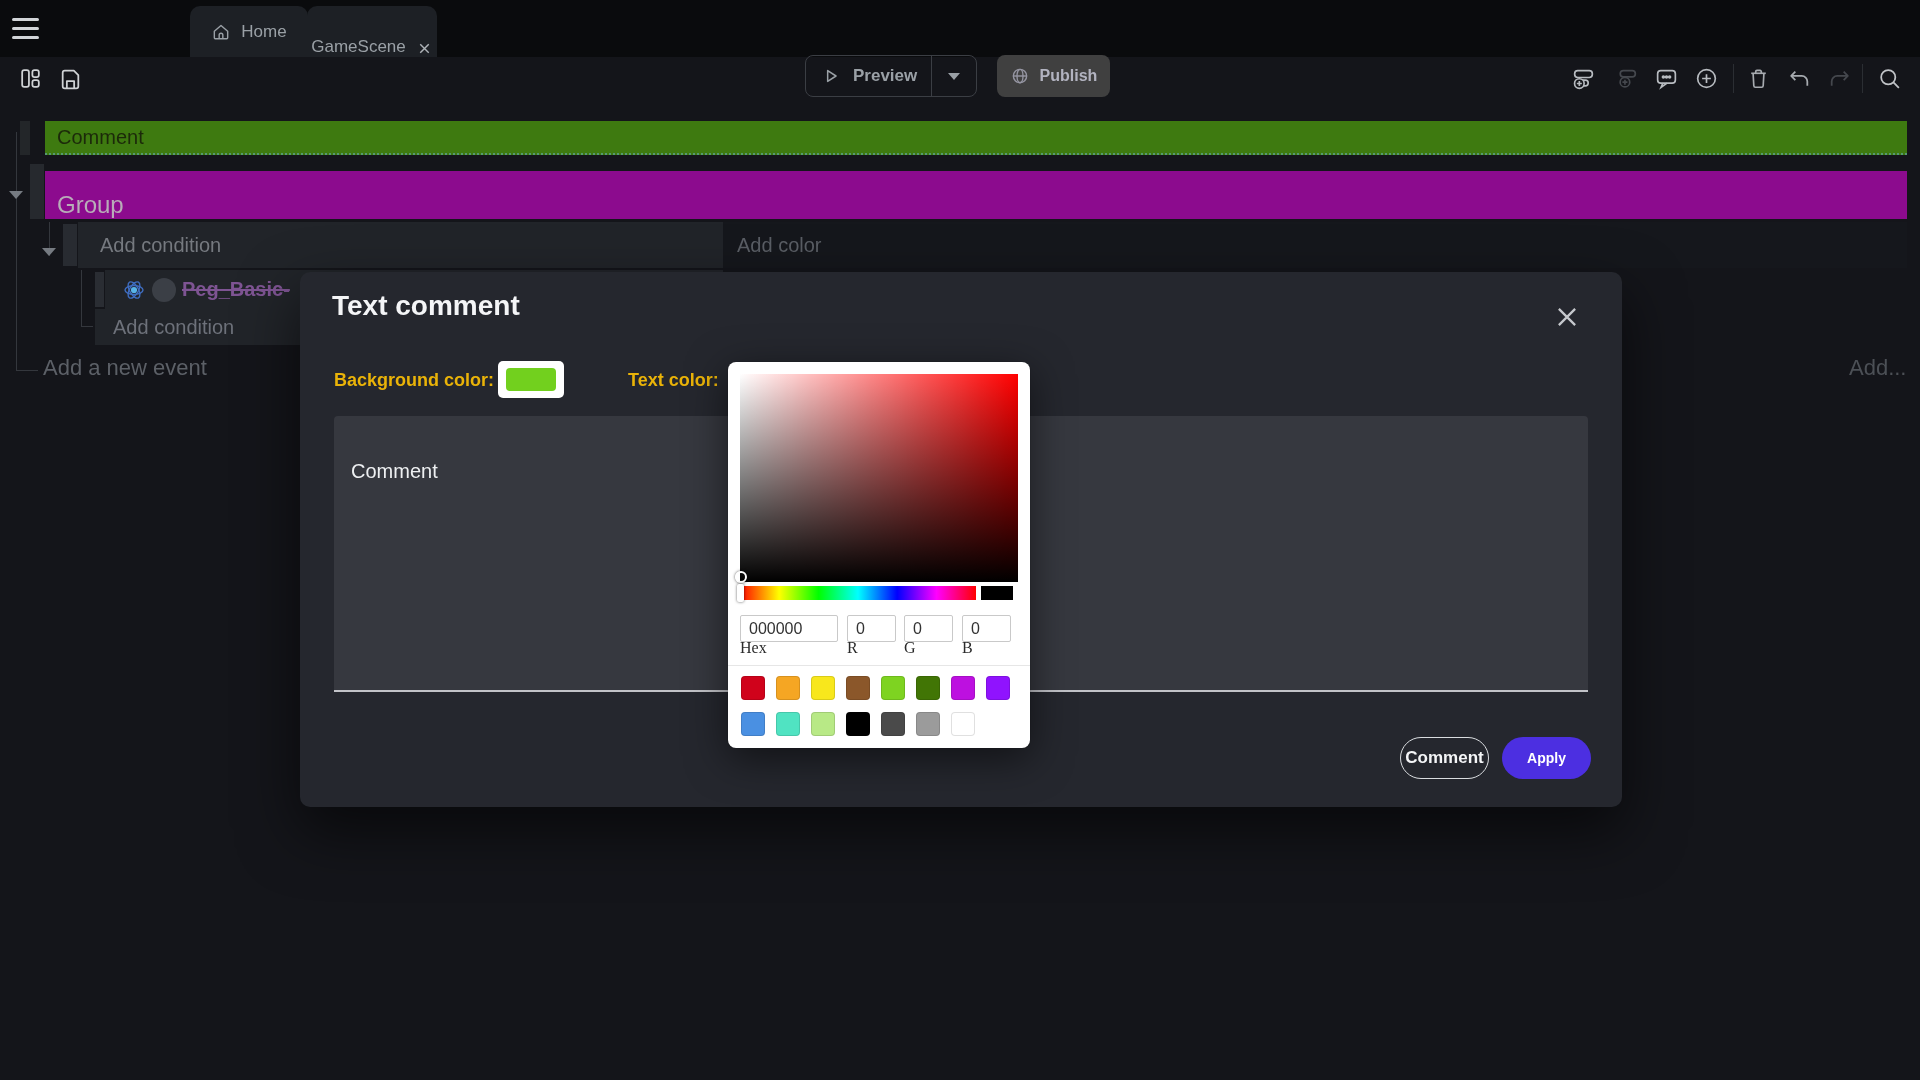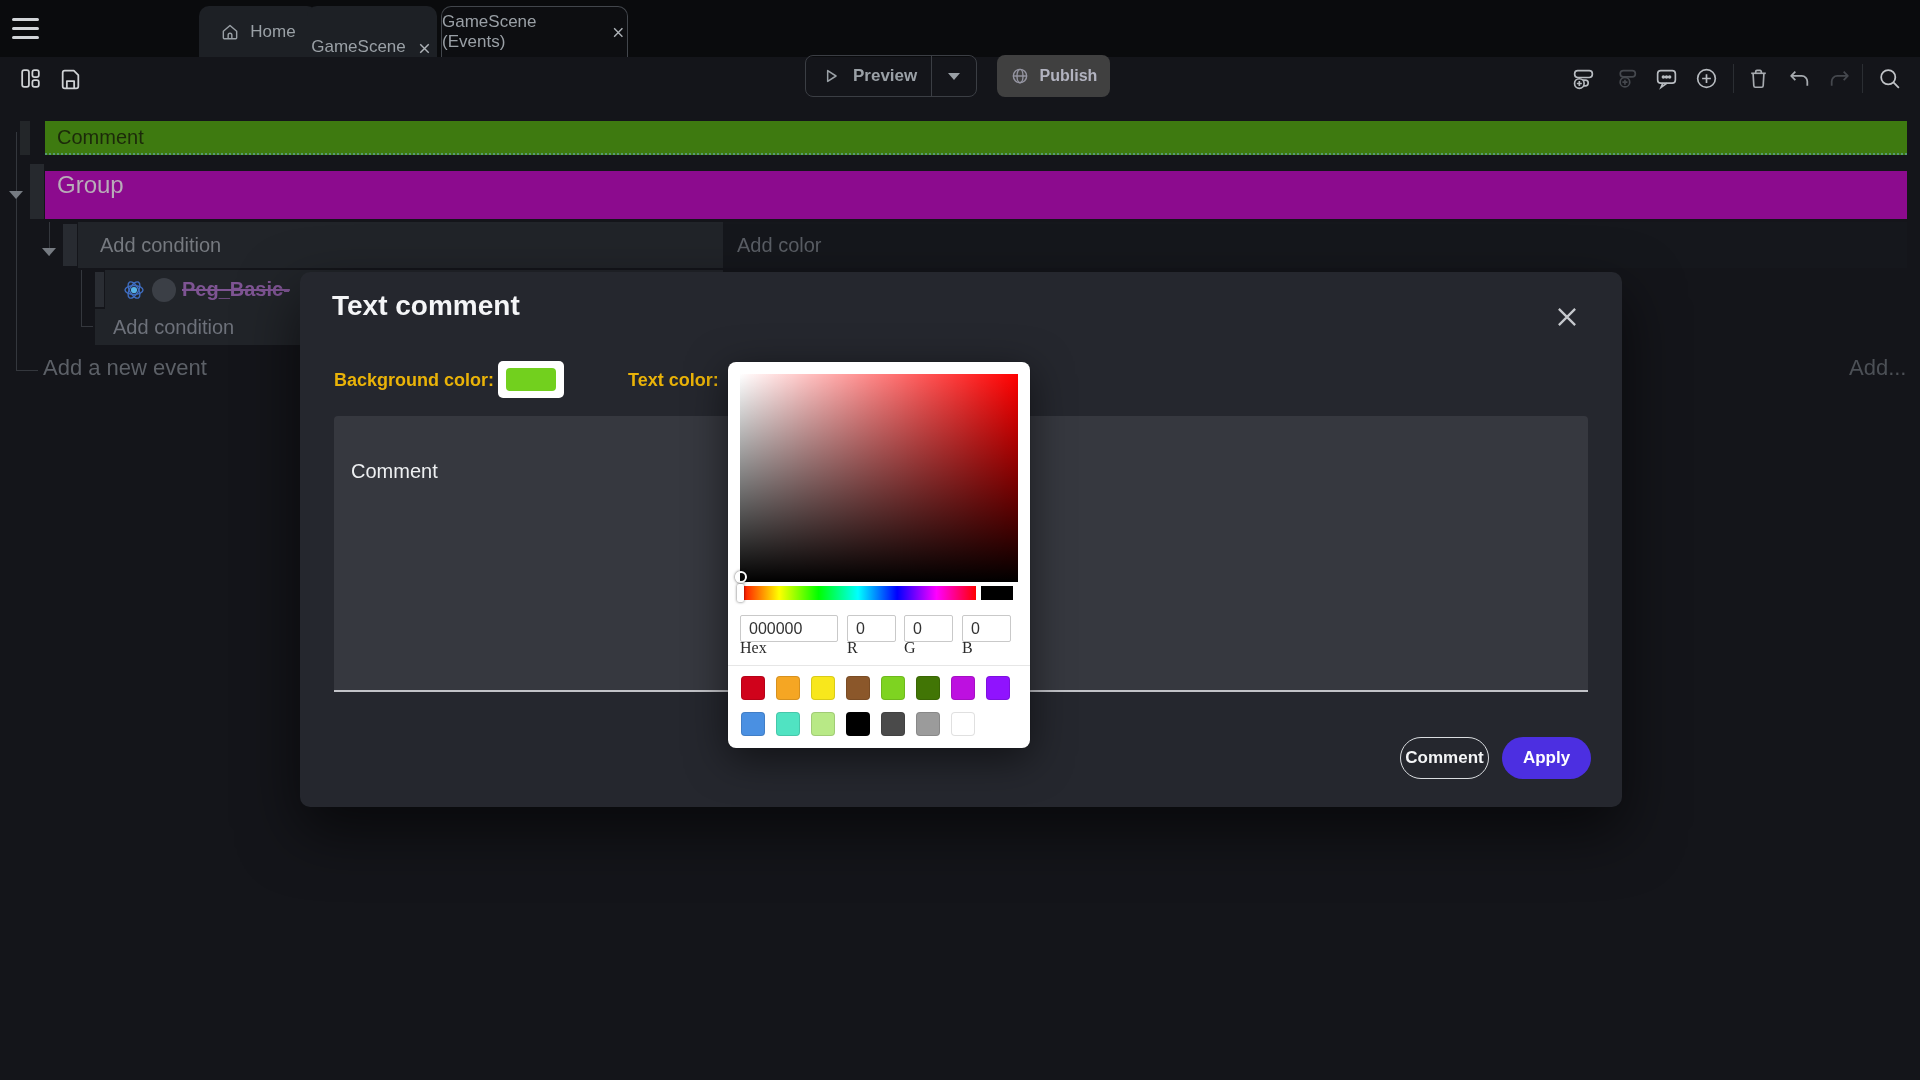--- a/index.html
+++ b/index.html
@@ -48,21 +48,21 @@
   
   .grab { position:absolute; }
   #comment-bar {
     position:absolute; left:45px; top:121px; width:1862px; height:34px;
     display:flex; align-items:center; cursor:pointer;
     border-bottom:2px dotted rgba(104,178,196,0.55);
   }
   #comment-bar .lbl { font-size:20px; color:#1c2a0a; padding-left:12px; }
   #group-bar {
     position:absolute; left:45px; top:171px; width:1862px; height:48px;
-    display:flex; align-items:flex-start; cursor:pointer;
+    display:flex; align-items:flex-end; cursor:pointer;
   }
   #group-bar .lbl { font-size:24px; color:#b8acb8; padding-left:12px; }
 
   .gline { position:absolute; background:#34373d; }
   .garrow { position:absolute; width:0; height:0; border-left:7px solid transparent; border-right:7px solid transparent; border-top:8px solid #767b82; cursor:pointer; }
 
   #cond-cell {
     position:absolute; left:78px; top:222px; width:645px; height:46px; background:#212429;
     display:flex; align-items:center; cursor:pointer;
   }
@@ -109,21 +109,21 @@
     padding:44px 17px; font-size:20px; color:#eef0f2; cursor:text;
   }
   #cancel-btn {
     position:absolute; left:1100px; top:465px; width:89px; height:42px;
     border:1px solid #dadde0; border-radius:21px; background:transparent;
     color:#f4f5f7; font-size:17px; font-weight:700; font-family:"Liberation Sans",sans-serif; cursor:pointer;
   }
   #apply-btn {
     position:absolute; left:1202px; top:465px; width:89px; height:42px;
     border:none; border-radius:21px; background:#4c2fe1;
-    color:#ffffff; font-size:17px; font-weight:700; font-family:"Liberation Sans",sans-serif; cursor:pointer;
+    color:#ffffff; font-size:14px; font-weight:700; font-family:"Liberation Sans",sans-serif; cursor:pointer;
   }
 
   
   #picker {
     position:absolute; left:728px; top:362px; width:302px; height:386px;
     background:#ffffff; border-radius:8px;
     box-shadow:0 10px 40px rgba(0,0,0,0.55), 0 0 0 1px rgba(0,0,0,0.06);
   }
   #sat {
     position:absolute; left:12px; top:12px; width:278px; height:208px; cursor:crosshair;
@@ -164,41 +164,35 @@
 
 <div id="screen">
 
   <div id="tabbar">
     <div class="hamburger">
         <span></span>
         <span></span>
         <span></span>
       </div>
 
-    <div class="tab" style="left:199px;width:118px;">
+    <div class="tab" style="left:190px;width:118px;">
       <svg class="ticon" viewBox="0 0 24 24" fill="none" stroke="currentColor" stroke-width="1.7" stroke-linejoin="round">
           <path d="M4 11 L12 4.2 L20 11 V19 a1 1 0 0 1 -1 1 H5 a1 1 0 0 1 -1 -1 Z"></path>
           <path d="M9.8 20 v-4.4 a2.2 2.2 0 0 1 4.4 0 V20"></path>
         </svg>
       <span>Home</span>
     </div>
 
     <div class="tab" style="left:307px;width:130px;align-items:flex-end;">
       <span>GameScene</span>
       <svg class="tclose" viewBox="0 0 24 24" stroke="currentColor" stroke-width="2" fill="none">
           <path d="M6 6 L18 18 M18 6 L6 18"></path>
         </svg>
     </div>
 
-    <div class="tab active" style="left:441px;width:187px;">
-      <span>GameScene (Events)</span>
-      <svg class="tclose" viewBox="0 0 24 24" stroke="currentColor" stroke-width="2" fill="none">
-          <path d="M6 6 L18 18 M18 6 L6 18"></path>
-        </svg>
-    </div>
   </div>
 
   <svg class="tb-icon" style="left:18px;color:#cfd2d5;" viewBox="0 0 24 24" fill="none" stroke="currentColor" stroke-width="1.7">
       <rect x="4" y="4" width="6.5" height="16" rx="2"></rect>
       <rect x="13.8" y="4" width="6.2" height="6.6" rx="2"></rect>
       <rect x="13.8" y="13.6" width="6.2" height="6.4" rx="2"></rect>
     </svg>
   <svg class="tb-icon" style="left:58px;color:#cfd2d5;" viewBox="0 0 24 24" fill="none" stroke="currentColor" stroke-width="1.7" stroke-linejoin="round">
       <path d="M4.5 6.5 a2 2 0 0 1 2 -2 h8.7 l4.3 4.3 v10.7 a2 2 0 0 1 -2 2 h-11 a2 2 0 0 1 -2 -2 Z"></path>
       <path d="M8.5 21 v-6.5 h7 V21"></path>

